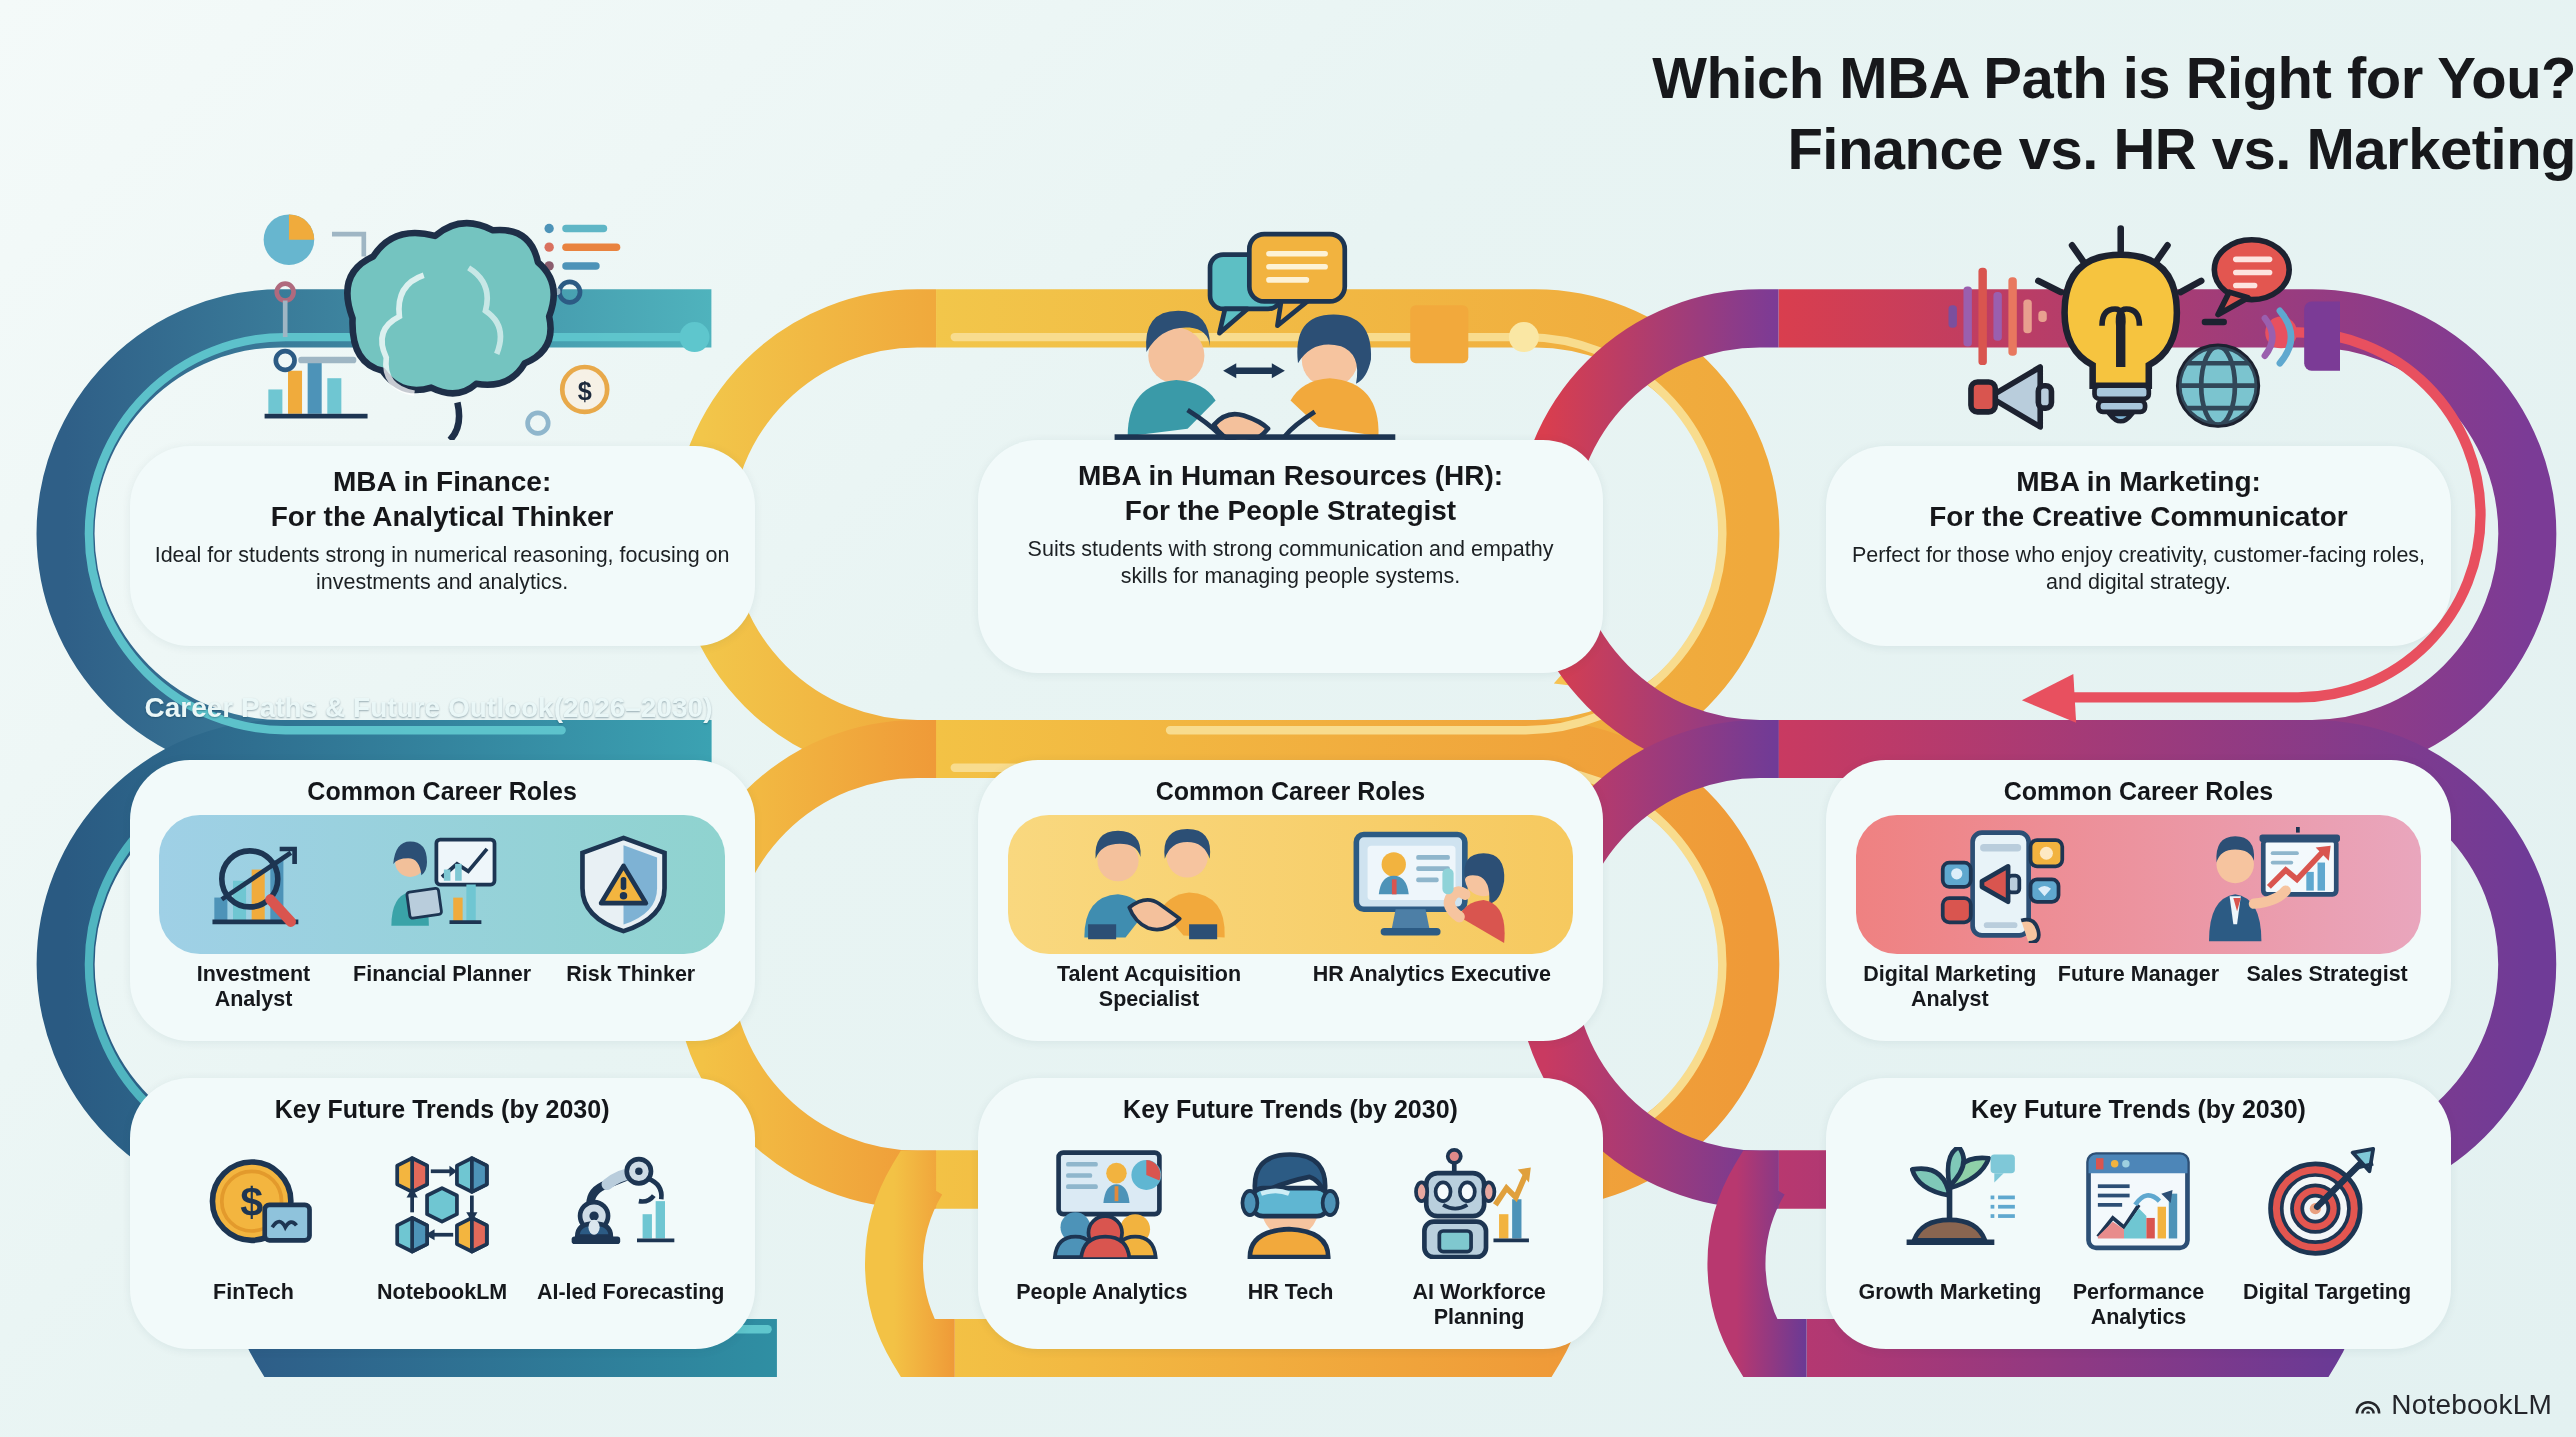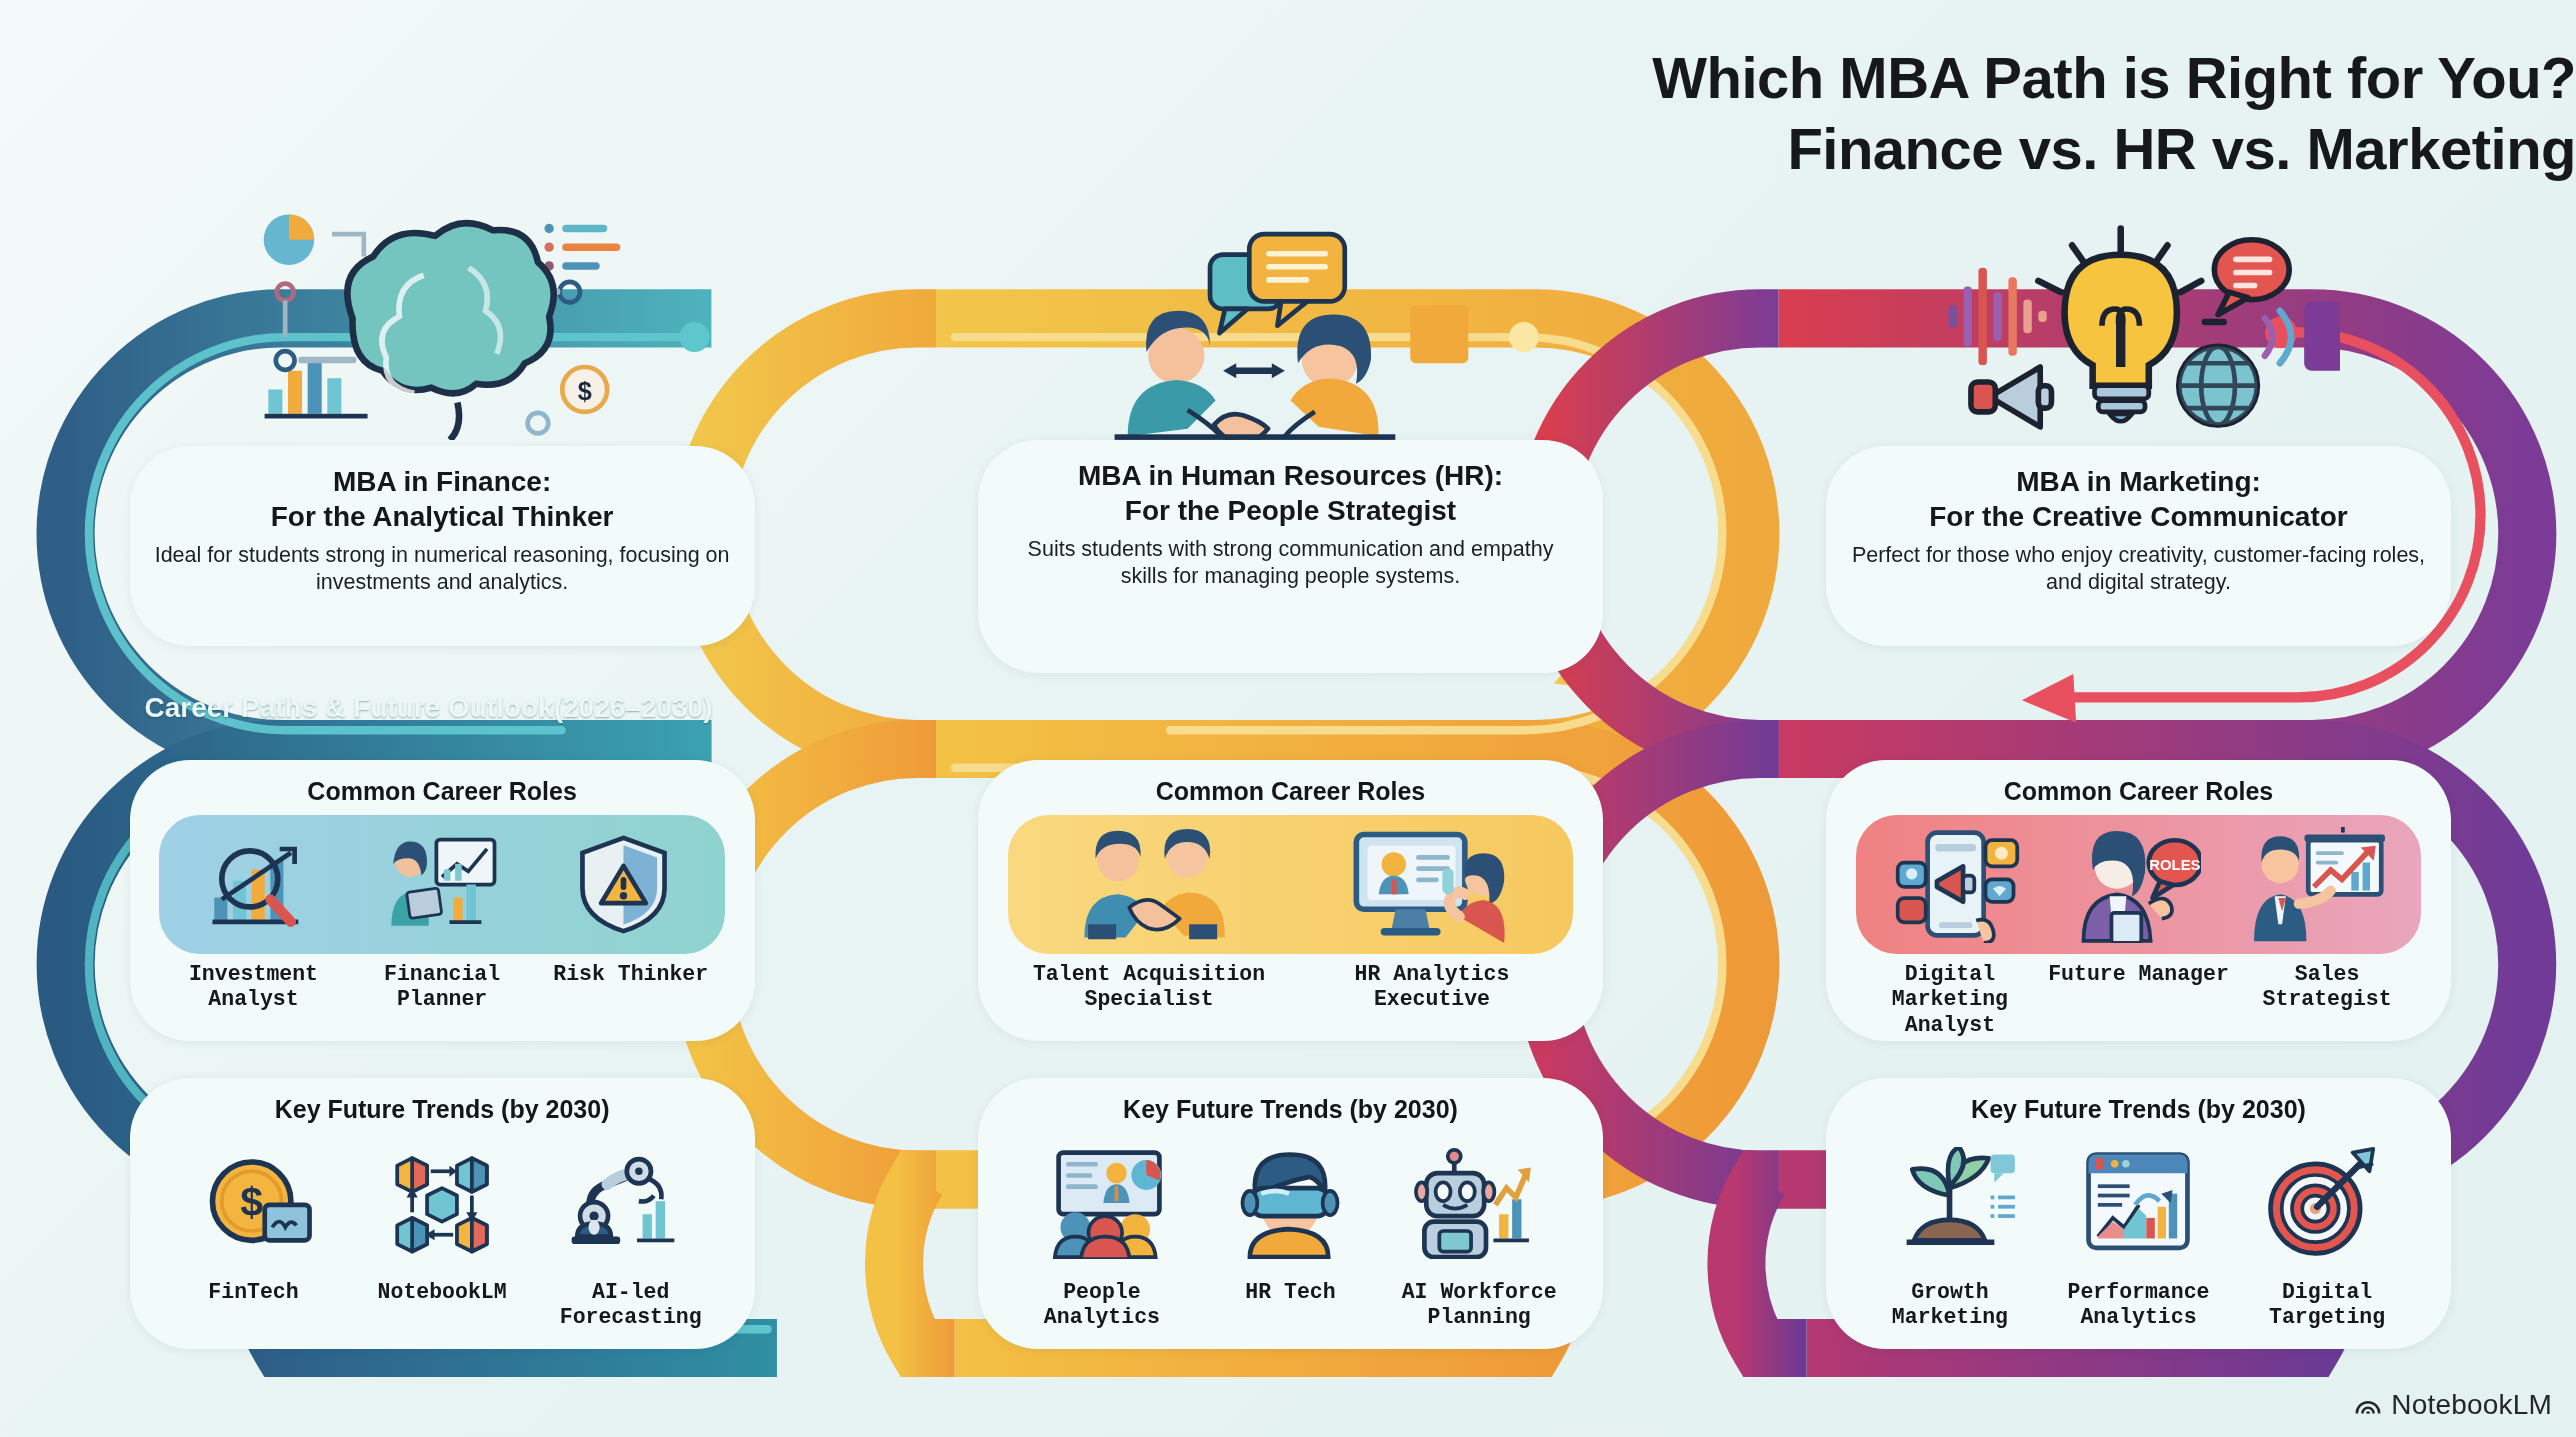--- a/index.html
+++ b/index.html
@@ -121,21 +121,20 @@
     padding: 0 11.2px;
     margin: 0 5.6px;
   }
   .strip-plain { background: transparent; }
 
   .labels-row {
     display: flex;
     justify-content: space-around;
     padding: 0 5.6px;
     margin-top: 7.5px;
-    font-family: Liberation Mono, monospace;
   }
   .labels-row .lbl {
     flex: 1;
     font-size: 21.5px;
     font-weight: bold;
     color: #16181c;
     line-height: 1.2;
     text-align: center;
   }
   .labels-row.two .lbl { flex: 1; }
@@ -685,33 +684,20 @@
             <circle cx="115" cy="28" r="7" fill="#fde9c4"></circle>
             <rect x="98" y="56" width="30" height="24" rx="7" fill="#5fa8cf" stroke="#1d3552" stroke-width="4"></rect>
             <path d="M106 66 q7 -6 14 0 q-7 8 -7 8 Z" fill="#dceefa"></path>
             <rect x="4" y="38" width="30" height="26" rx="7" fill="#5fa8cf" stroke="#1d3552" stroke-width="4"></rect>
             <circle cx="19" cy="50" r="6" fill="#dceefa"></circle>
             <rect x="4" y="76" width="30" height="26" rx="7" fill="#d9554f" stroke="#1d3552" stroke-width="4"></rect>
             <path d="M88 100 q14 -4 18 10 q4 14 -10 14" fill="#f6c49f" stroke="#1d3552" stroke-width="4"></path>
           </svg>
         </div>
         <div class="icon-cell">
-          <svg width="125" height="116" viewBox="0 0 134 124">
-            <circle cx="44" cy="42" r="24" fill="#f6ede6"></circle>
-            <path d="M18 46 q-6 -42 26 -42 q34 0 30 44 q-4 22 -14 26 q6 -34 -16 -38 q-20 -2 -26 10 Z" fill="#2c4f75"></path>
-            <path d="M8 122 q0 -46 36 -50 q34 4 36 50 Z" fill="#7b5fa8" stroke="#1d3552" stroke-width="4"></path>
-            <path d="M36 74 L54 74 L50 118 L40 118 Z" fill="#eef6fb"></path>
-            <rect x="38" y="92" width="32" height="32" rx="3" fill="#dbeaf4" stroke="#1d3552" stroke-width="4"></rect>
-            <path d="M78 82 q18 -12 24 2 q4 12 -10 14" fill="#f6c49f" stroke="#1d3552" stroke-width="4"></path>
-            <ellipse cx="106" cy="38" rx="28" ry="24" fill="#e35650" stroke="#1d3552" stroke-width="5"></ellipse>
-            <path d="M90 58 L82 76 L104 62 Z" fill="#e35650" stroke="#1d3552" stroke-width="5" stroke-linejoin="round"></path>
-            <text x="106" y="46" font-size="16" font-weight="bold" fill="#ffffff" text-anchor="middle" font-family="'Liberation Sans',sans-serif">ROLES</text>
-          </svg>
-        </div>
-        <div class="icon-cell">
           <svg width="131" height="116" viewBox="0 0 140 124">
             <rect x="58" y="14" width="78" height="58" rx="4" fill="#f3f9fc" stroke="#2c4f75" stroke-width="5"></rect>
             <rect x="54" y="8" width="86" height="8" rx="3" fill="#2c4f75"></rect>
             <path d="M95 6 L95 0" stroke="#1d3552" stroke-width="4"></path>
             <rect x="66" y="26" width="30" height="4" rx="2" fill="#8fb6cc"></rect>
             <rect x="66" y="36" width="24" height="4" rx="2" fill="#8fb6cc"></rect>
             <rect x="104" y="48" width="8" height="20" fill="#5fa8cf"></rect>
             <rect x="116" y="38" width="8" height="30" fill="#5fa8cf"></rect>
             <path d="M64 64 L82 46 L94 56 L124 24" stroke="#d9554f" stroke-width="6" fill="none"></path>
             <path d="M114 22 L130 20 L128 36 Z" fill="#d9554f"></path>

